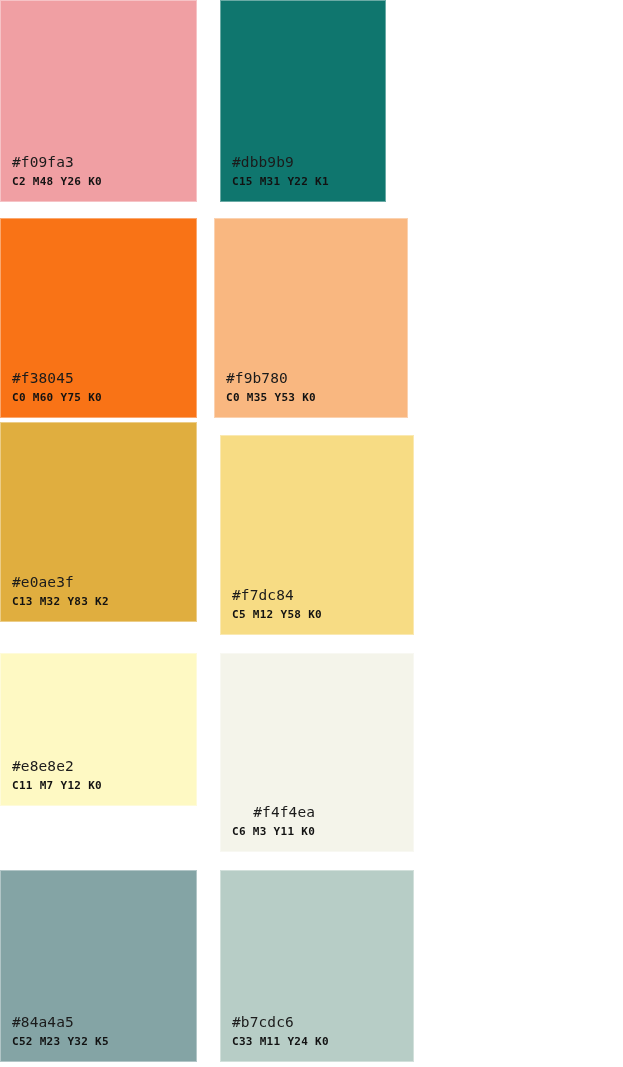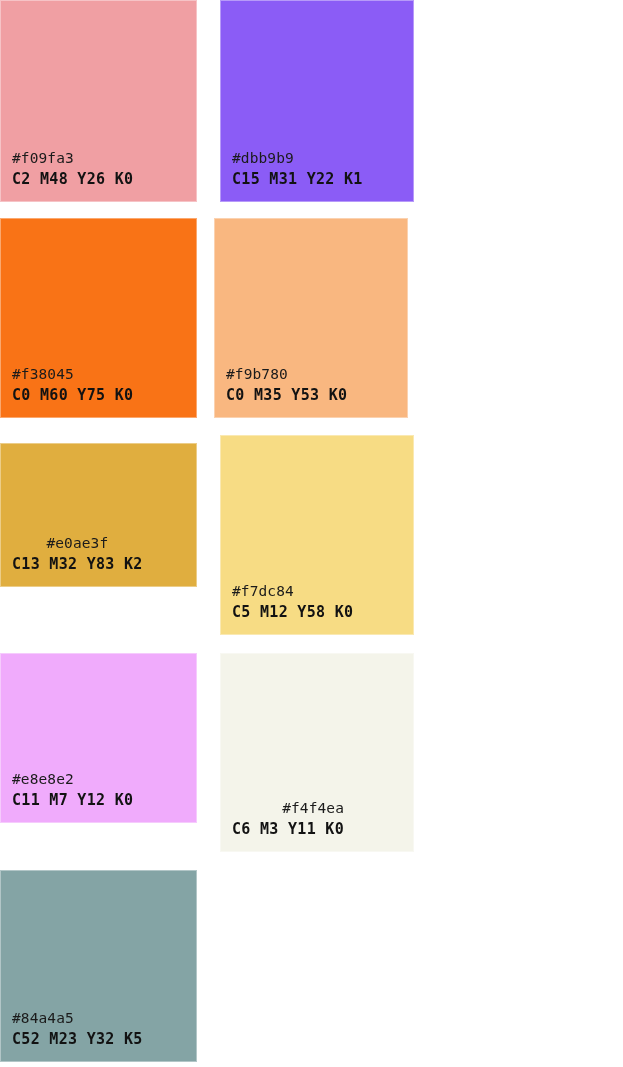--- a/index.html
+++ b/index.html
@@ -36,77 +36,83 @@
   .hex-label {
     display: block;
     font-size: 14.5px;
     font-weight: 400;
     color: #1b1b1b;
     letter-spacing: 0.1px;
     margin-bottom: 7px;
   }
   .cmyk-label {
     display: block;
-    font-size: 15px;
+    font-size: 11px;
     font-weight: 700;
     color: #121212;
     letter-spacing: 0.3px;
   }
 </style>
 </head>
 <body>
 
 <div id="palette" style="background: rgb(255, 255, 255);">
     <div class="swatch" style="left: 0px; top: 0px; width: 197px; height: 202px; background: rgb(240, 159, 163);">
       <div class="swatch-labels">
         <span class="hex-label">#f09fa3</span>
         <span class="cmyk-label">C2 M48 Y26 K0</span>
       </div>
     </div>
-    <div class="swatch" style="left: 220px; top: 0px; width: 194px; height: 202px; background: #8b5cf6;">
+    <div class="swatch" style="left: 220px; top: 0px; width: 166px; height: 202px; background: #0f766e;">
       <div class="swatch-labels">
         <span class="hex-label">#dbb9b9</span>
         <span class="cmyk-label">C15 M31 Y22 K1</span>
       </div>
     </div>
     <div class="swatch" style="left: 0px; top: 218px; width: 197px; height: 200px; background: #f97316;">
       <div class="swatch-labels">
         <span class="hex-label">#f38045</span>
         <span class="cmyk-label">C0 M60 Y75 K0</span>
       </div>
     </div>
     <div class="swatch" style="left: 214px; top: 218px; width: 194px; height: 200px; background: rgb(249, 183, 128);">
       <div class="swatch-labels">
         <span class="hex-label">#f9b780</span>
         <span class="cmyk-label">C0 M35 Y53 K0</span>
       </div>
     </div>
-    <div class="swatch" style="left: 0px; top: 443px; width: 197px; height: 144px; background: rgb(224, 174, 63); text-align: center;">
+    <div class="swatch" style="left: 0px; top: 422px; width: 197px; height: 200px; background: rgb(224, 174, 63);">
       <div class="swatch-labels">
         <span class="hex-label">#e0ae3f</span>
         <span class="cmyk-label">C13 M32 Y83 K2</span>
       </div>
     </div>
     <div class="swatch" style="left: 220px; top: 435px; width: 194px; height: 200px; background: rgb(247, 220, 132);">
       <div class="swatch-labels">
         <span class="hex-label">#f7dc84</span>
         <span class="cmyk-label">C5 M12 Y58 K0</span>
       </div>
     </div>
-    <div class="swatch" style="left: 0px; top: 653px; width: 197px; height: 170px; background: #f0abfc;">
+    <div class="swatch" style="left: 0px; top: 653px; width: 197px; height: 153px; background: #fef9c3;">
       <div class="swatch-labels">
         <span class="hex-label">#e8e8e2</span>
         <span class="cmyk-label">C11 M7 Y12 K0</span>
       </div>
     </div>
     <div class="swatch" style="left: 220px; top: 653px; width: 194px; height: 199px; background: rgb(244, 244, 234); text-align: right;">
       <div class="swatch-labels">
         <span class="hex-label">#f4f4ea</span>
         <span class="cmyk-label">C6 M3 Y11 K0</span>
       </div>
     </div>
     <div class="swatch" style="left: 0px; top: 870px; width: 197px; height: 192px; background: rgb(132, 164, 165); padding-left: 44px;">
       <div class="swatch-labels">
         <span class="hex-label">#84a4a5</span>
         <span class="cmyk-label">C52 M23 Y32 K5</span>
       </div>
     </div>
+    <div class="swatch" style="left: 220px; top: 870px; width: 194px; height: 192px; background: rgb(183, 205, 198);">
+      <div class="swatch-labels">
+        <span class="hex-label">#b7cdc6</span>
+        <span class="cmyk-label">C33 M11 Y24 K0</span>
+      </div>
+    </div>
   </div>
 
 </body></html>

